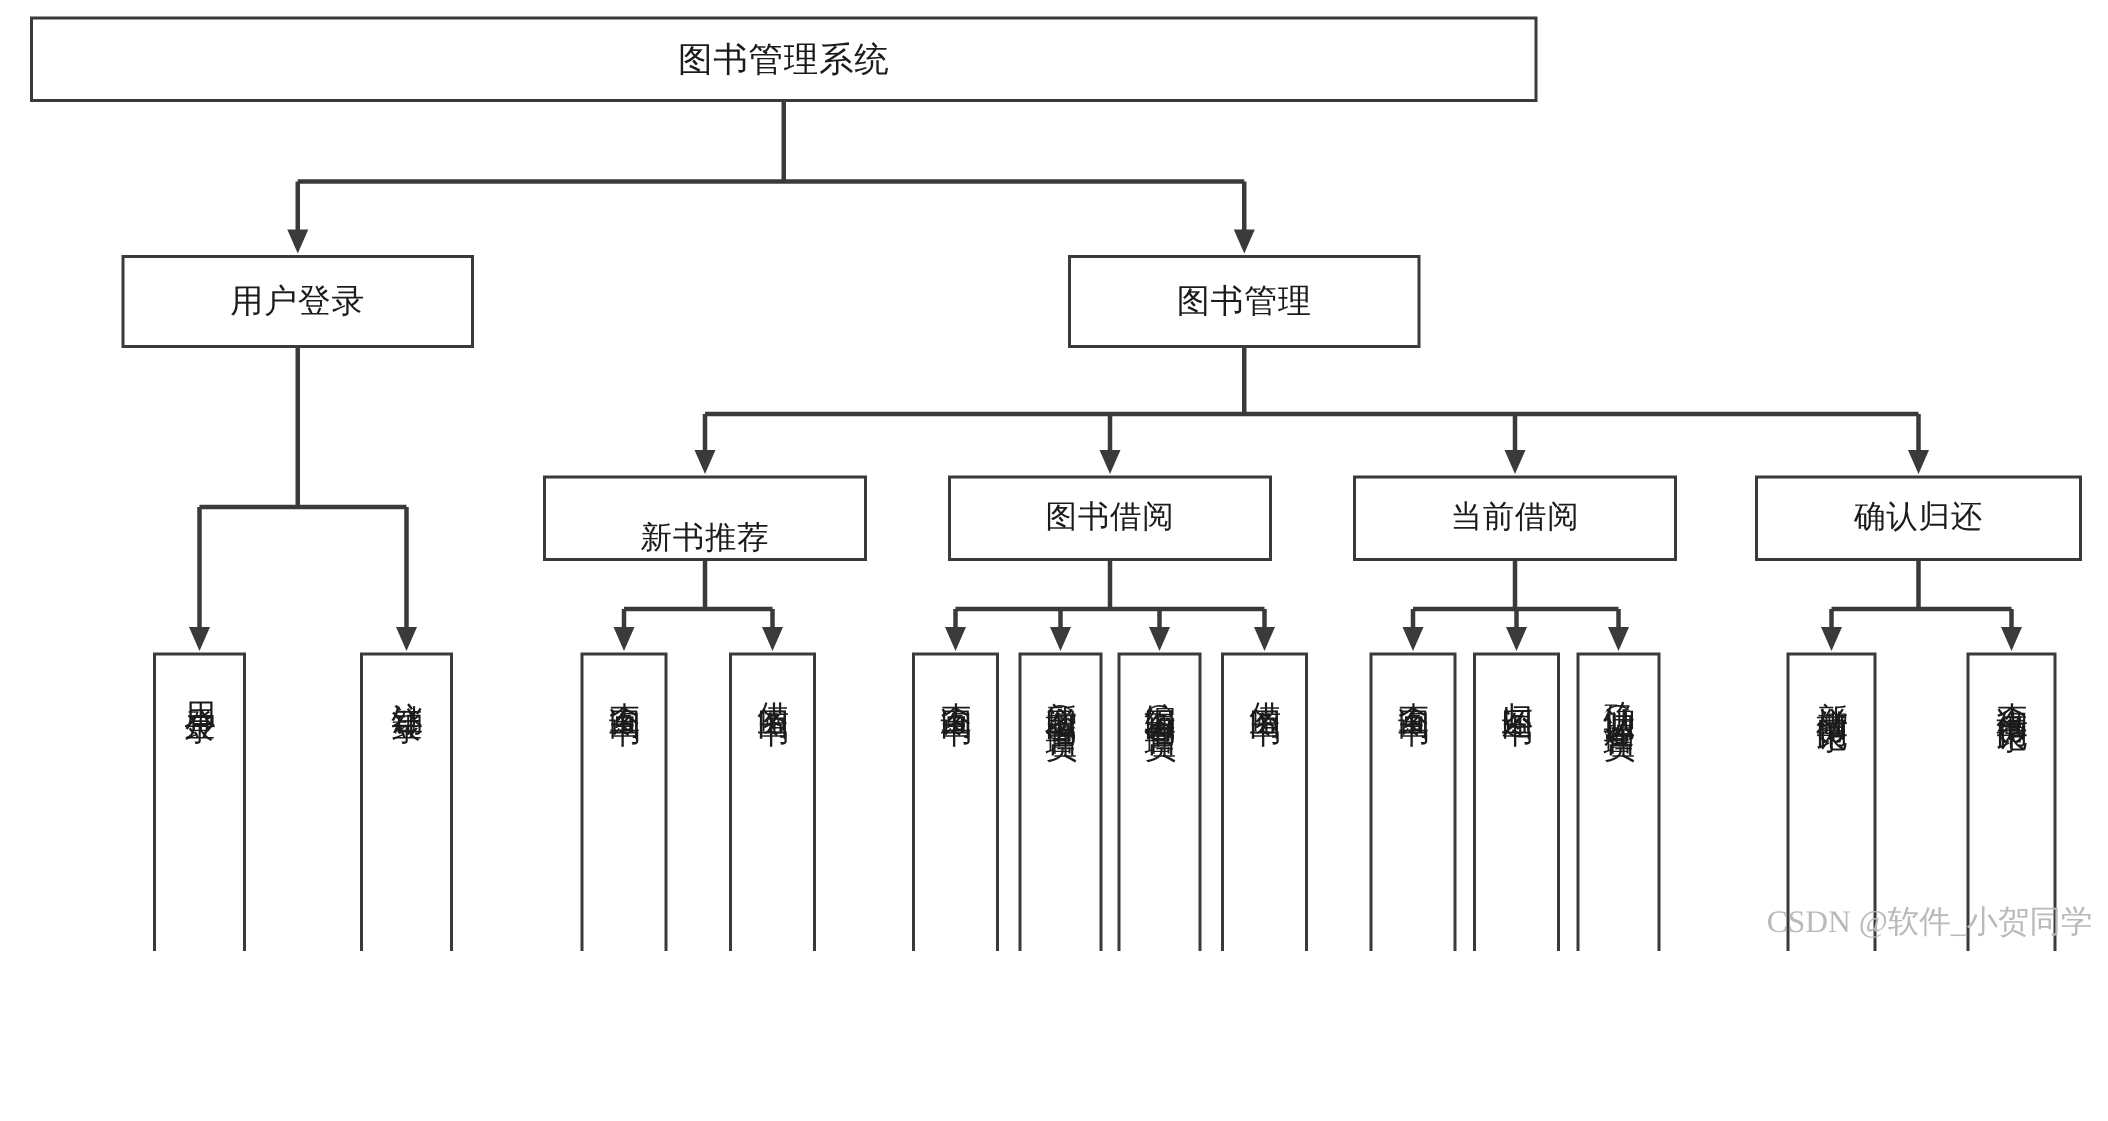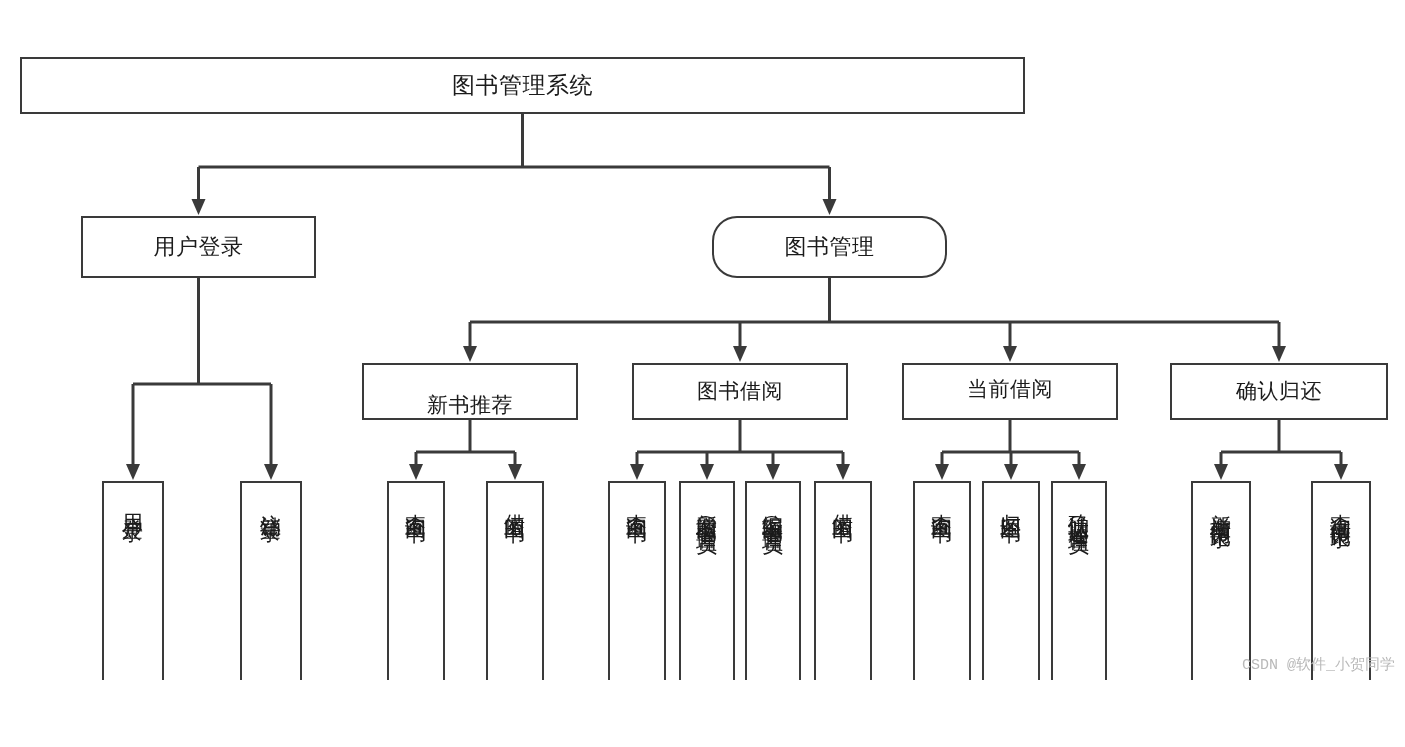--- a/index.html
+++ b/index.html
@@ -10,21 +10,20 @@
   }
   body {
     font-family: "Liberation Sans", "DejaVu Sans", sans-serif;
   }
   #diagram-canvas {
     position: relative;
     width: 1405px;
     height: 634px;
     background: #ffffff;
     overflow: hidden;
-    margin-top: 46px;
   }
   #edge-layer {
     position: absolute;
     left: 0;
     top: 0;
     width: 1405px;
     height: 747px;
     pointer-events: none;
   }
   .node {
@@ -59,25 +58,25 @@
     text-orientation: upright;
     font-size: 21px;
     letter-spacing: 3px;
     line-height: 1;
     white-space: nowrap;
   }
   #watermark {
     position: absolute;
     right: 10px;
     bottom: 6px;
-    font-size: 15px;
+    font-size: 21px;
     color: #b9b9b9;
     white-space: nowrap;
     z-index: 3;
-    font-family: Liberation Mono, monospace;
+    font-family: Liberation Serif, serif;
   }
 </style>
 </head>
 <body>
 
 <div id="diagram-canvas">
   <svg id="edge-layer" viewBox="0 0 1405 747" width="1405" height="747" xmlns="http://www.w3.org/2000/svg">
       <line x1="522.5" y1="68" x2="522.5" y2="121" stroke="#3a3a3a" stroke-width="3"></line>
       <line x1="198.5" y1="121" x2="829.5" y2="121" stroke="#3a3a3a" stroke-width="3"></line>
       <line x1="198.5" y1="121" x2="198.5" y2="156" stroke="#3a3a3a" stroke-width="3"></line>
@@ -131,30 +130,30 @@
       <line x1="1341" y1="406" x2="1341" y2="421" stroke="#3a3a3a" stroke-width="3"></line>
       <polygon points="1334,418 1348,418 1341,434" fill="#3a3a3a"></polygon>
     </svg>
   <div id="node-layer">
       <div class="node level0" style="left: 20px; top: 11px; width: 1005px; height: 57px;">
         <span class="node-label">图书管理系统</span>
       </div>
       <div class="node level1" style="left: 81px; top: 170px; width: 235px; height: 62px;">
         <span class="node-label">用户登录</span>
       </div>
-      <div class="node level1" style="left: 712px; top: 170px; width: 235px; height: 62px; border-radius: 25px;">
+      <div class="node level1" style="left: 712px; top: 170px; width: 235px; height: 62px;">
         <span class="node-label">图书管理</span>
       </div>
       <div class="node level2" style="left: 362px; top: 317px; width: 216px; height: 57px; align-items: flex-end;">
         <span class="node-label">新书推荐</span>
       </div>
       <div class="node level2" style="left: 632px; top: 317px; width: 216px; height: 57px;">
         <span class="node-label">图书借阅</span>
       </div>
-      <div class="node level2" style="left: 902px; top: 317px; width: 216px; height: 57px; font-family: Liberation Mono, monospace;">
+      <div class="node level2" style="left: 902px; top: 317px; width: 216px; height: 57px;">
         <span class="node-label">当前借阅</span>
       </div>
       <div class="node level2" style="left: 1170px; top: 317px; width: 218px; height: 57px;">
         <span class="node-label">确认归还</span>
       </div>
       <div class="node level2 leaf" style="left: 102px; top: 435px; width: 62px; height: 298px;">
         <span class="node-label">用户登录</span>
       </div>
       <div class="node level2 leaf" style="left: 240px; top: 435px; width: 62px; height: 298px;">
         <span class="node-label">注销登录</span>

